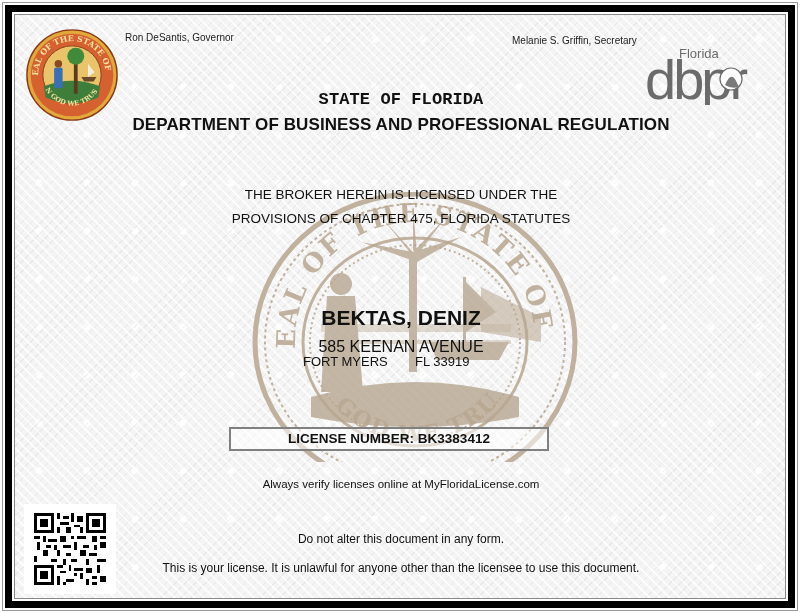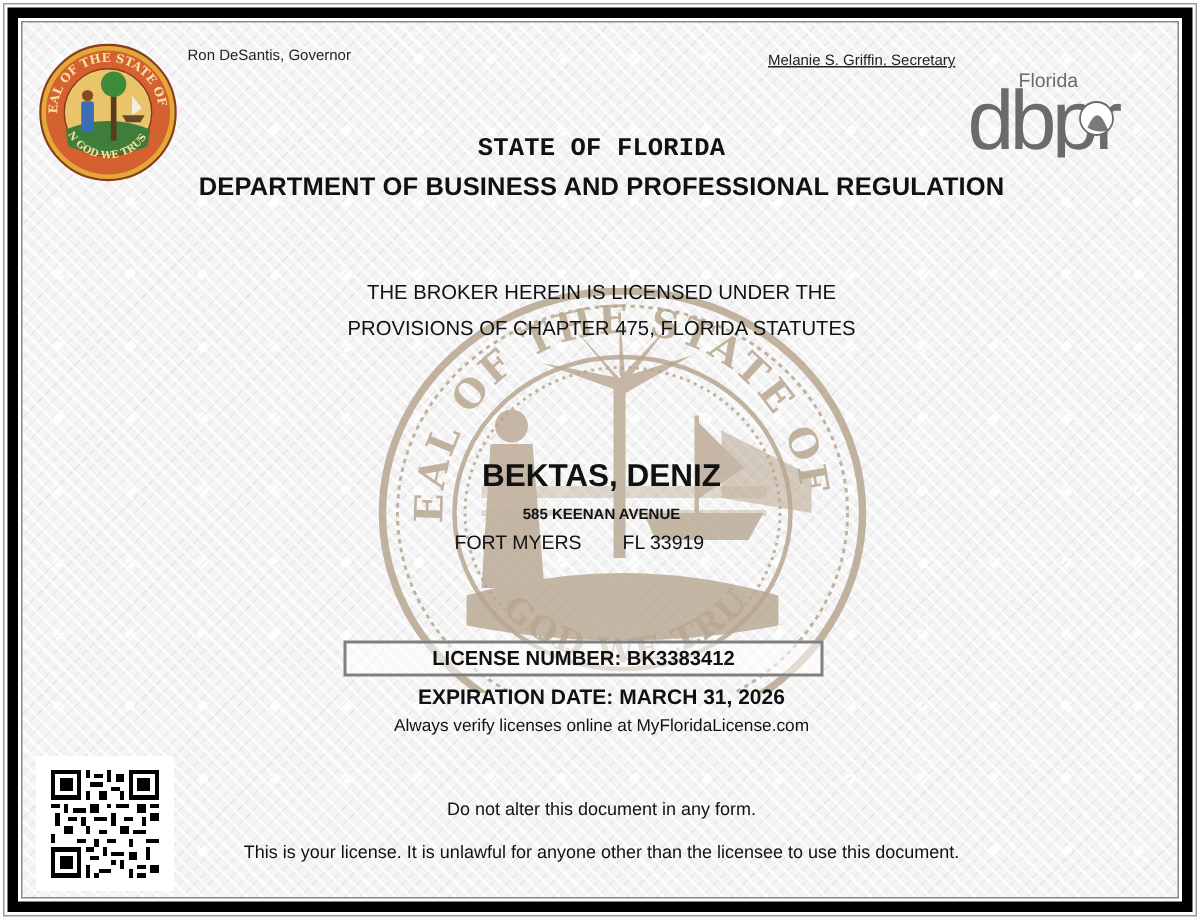--- a/index.html
+++ b/index.html
@@ -32,33 +32,33 @@
 
     
     .watermark {
       position: absolute; left: 236px; top: 177px; width: 328px; height: 270px;
     }
 
     .abs { position: absolute; }
     .center-line { position: absolute; left: 0; width: 772px; text-align: center; white-space: nowrap; }
 
     .gov { left: 110px; top: 17px; font-size: 10px; color: #222; }
-    .sec { left: 497px; top: 20px; font-size: 10px; color: #222; text-decoration: underline; }
+    .sec { left: 497px; top: 20px; font-size: 10px; color: #222; }
 
     .seal-color { left: 10px; top: 13px; width: 94px; height: 94px; }
     .dbpr-logo { left: 628px; top: 26px; width: 132px; height: 64px; }
 
     .h-state { top: 75px; font-size: 17px; font-weight: bold; letter-spacing: 0.1px; font-family: Liberation Mono, monospace; }
     .h-dept { top: 100px; font-size: 17px; font-weight: bold; letter-spacing: 0.1px; }
     .h-div { top: 140px; font-size: 16px; font-weight: bold; }
     .p1 { top: 172px; font-size: 13.5px; }
     .p2 { top: 196px; font-size: 13.5px; }
 
     .licensee-name { top: 291px; font-size: 21px; font-weight: bold; }
-    .addr1 { top: 323px; font-size: 10px; font-weight: bold; }
+    .addr1 { top: 323px; font-size: 16px; }
     .addr2 { top: 339px; font-size: 13px; left: 0; width: 772px; }
     .addr2 .city { position: absolute; left: 288px; }
     .addr2 .state { position: absolute; left: 400px; }
 
     .lic-box {
       position: absolute; left: 214px; top: 412px; width: 320px; height: 24px;
       border: 2px solid #808080; background: rgba(255,255,255,0.55);
       text-align: center; font-size: 13.5px; font-weight: bold; line-height: 20px;
     }
     .exp { top: 441px; font-size: 14px; font-weight: bold; }
@@ -156,21 +156,20 @@
   <div class="center-line p2">PROVISIONS OF CHAPTER 475, FLORIDA STATUTES</div>
 
   <div class="center-line licensee-name">BEKTAS, DENIZ</div>
   <div class="center-line addr1">585 KEENAN AVENUE</div>
   <div class="abs addr2">
     <span class="city">FORT MYERS</span>
     <span class="state">FL 33919</span>
   </div>
 
   <div class="lic-box">LICENSE NUMBER: BK3383412</div>
-  <div class="center-line exp">EXPIRATION DATE:  MARCH 31, 2026</div>
   <div class="center-line verify">Always verify licenses online at MyFloridaLicense.com</div>
   <div class="center-line noalter">Do not alter this document in any form.</div>
   <div class="center-line lawful">This is your license. It is unlawful for anyone other than the licensee to use this document.</div>
 
   <div class="qr-wrap">
     <svg viewBox="0 0 25 25" width="72" height="74" shape-rendering="crispEdges">
       <rect width="25" height="25" fill="#fff"></rect>
       <g fill="#000">
 
         <rect x="0" y="0" width="7" height="7"></rect>

